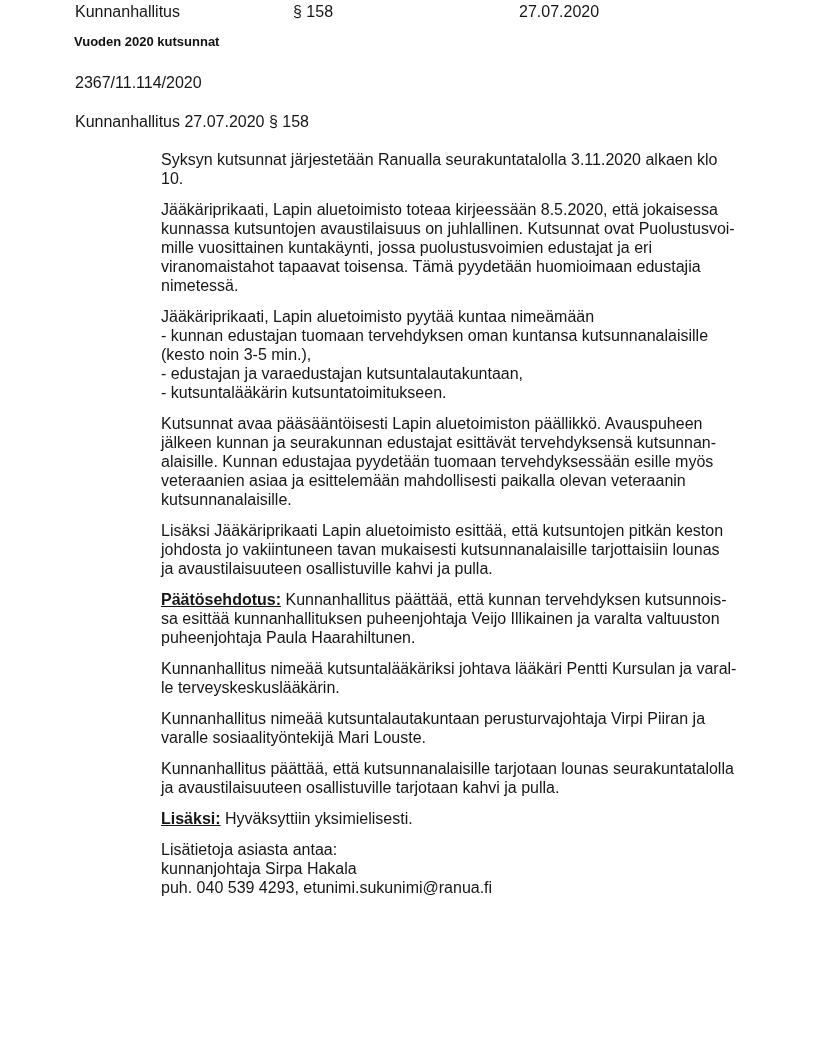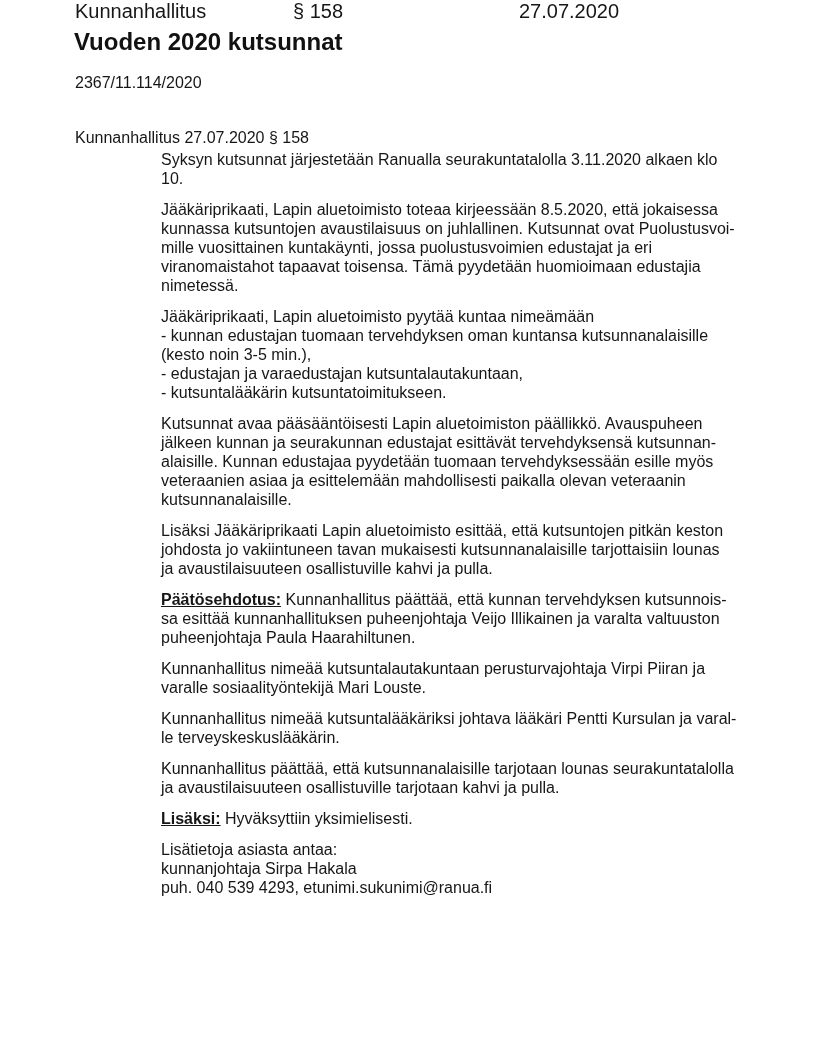--- a/index.html
+++ b/index.html
@@ -5,36 +5,36 @@
   html, body { margin: 0; padding: 0; background: #ffffff; }
   .page {
     position: relative;
     width: 816px;
     height: 1056px;
     background: #ffffff;
     color: #161616;
     font-family: "Liberation Sans", "DejaVu Sans", sans-serif;
     overflow: hidden;
   }
-  .hdr { position: absolute; top: 2px; font-size: 20px; line-height: 19px; }
+  .hdr { position: absolute; top: 2px; font-size: 16px; line-height: 19px; }
   .hdr-committee { left: 75px; }
   .hdr-section   { left: 293px; }
   .hdr-date      { left: 519px; }
   .doc-title {
     position: absolute;
     left: 74px;
     top: 31px;
     margin: 0;
-    font-size: 24px;
+    font-size: 13px;
     font-weight: bold;
     line-height: 22px;
     color: #111;
   }
   .case-number { position: absolute; left: 75px; top: 73px;  font-size: 16px; line-height: 19px; }
-  .reference   { position: absolute; left: 75px; top: 112px; font-size: 16px; line-height: 19px; margin-top: 16px; }
+  .reference   { position: absolute; left: 75px; top: 112px; font-size: 16px; line-height: 19px; }
   .body-block {
     position: absolute;
     left: 161px;
     top: 150px;
     width: 590px;
   }
   .para {
     margin: 0 0 12px 0;
     font-size: 16px;
     line-height: 19px;
@@ -78,24 +78,24 @@
 jälkeen kunnan ja seurakunnan edustajat esittävät tervehdyksensä kutsunnan-
 alaisille. Kunnan edustajaa pyydetään tuomaan tervehdyksessään esille myös
 veteraanien asiaa ja esittelemään mahdollisesti paikalla olevan veteraanin
 kutsunnanalaisille.</span></p>
       <p class="para"><span>Lisäksi Jääkäriprikaati Lapin aluetoimisto esittää, että kutsuntojen pitkän keston
 johdosta jo vakiintuneen tavan mukaisesti kutsunnanalaisille tarjottaisiin lounas
 ja avaustilaisuuteen osallistuville kahvi ja pulla.</span></p>
       <p class="para"><strong class="para-label">Päätösehdotus:</strong><span> Kunnanhallitus päättää, että kunnan tervehdyksen kutsunnois-
 sa esittää kunnanhallituksen puheenjohtaja Veijo Illikainen ja varalta valtuuston
 puheenjohtaja Paula Haarahiltunen.</span></p>
+      <p class="para"><span>Kunnanhallitus nimeää kutsuntalääkäriksi johtava lääkäri Pentti Kursulan ja varal-
+le terveyskeskuslääkärin.</span></p>
       <p class="para"><span>Kunnanhallitus nimeää kutsuntalautakuntaan perusturvajohtaja Virpi Piiran ja
 varalle sosiaalityöntekijä Mari Louste.</span></p>
-      <p class="para"><span>Kunnanhallitus nimeää kutsuntalääkäriksi johtava lääkäri Pentti Kursulan ja varal-
-le terveyskeskuslääkärin.</span></p>
       <p class="para"><span>Kunnanhallitus päättää, että kutsunnanalaisille tarjotaan lounas seurakuntatalolla
 ja avaustilaisuuteen osallistuville tarjotaan kahvi ja pulla.</span></p>
       <p class="para"><strong class="para-label">Lisäksi:</strong><span> Hyväksyttiin yksimielisesti.</span></p>
       <p class="para"><span>Lisätietoja asiasta antaa:
 kunnanjohtaja Sirpa Hakala
 puh. 040 539 4293, etunimi.sukunimi@ranua.fi</span></p>
     </div>
 
 </div>
 

